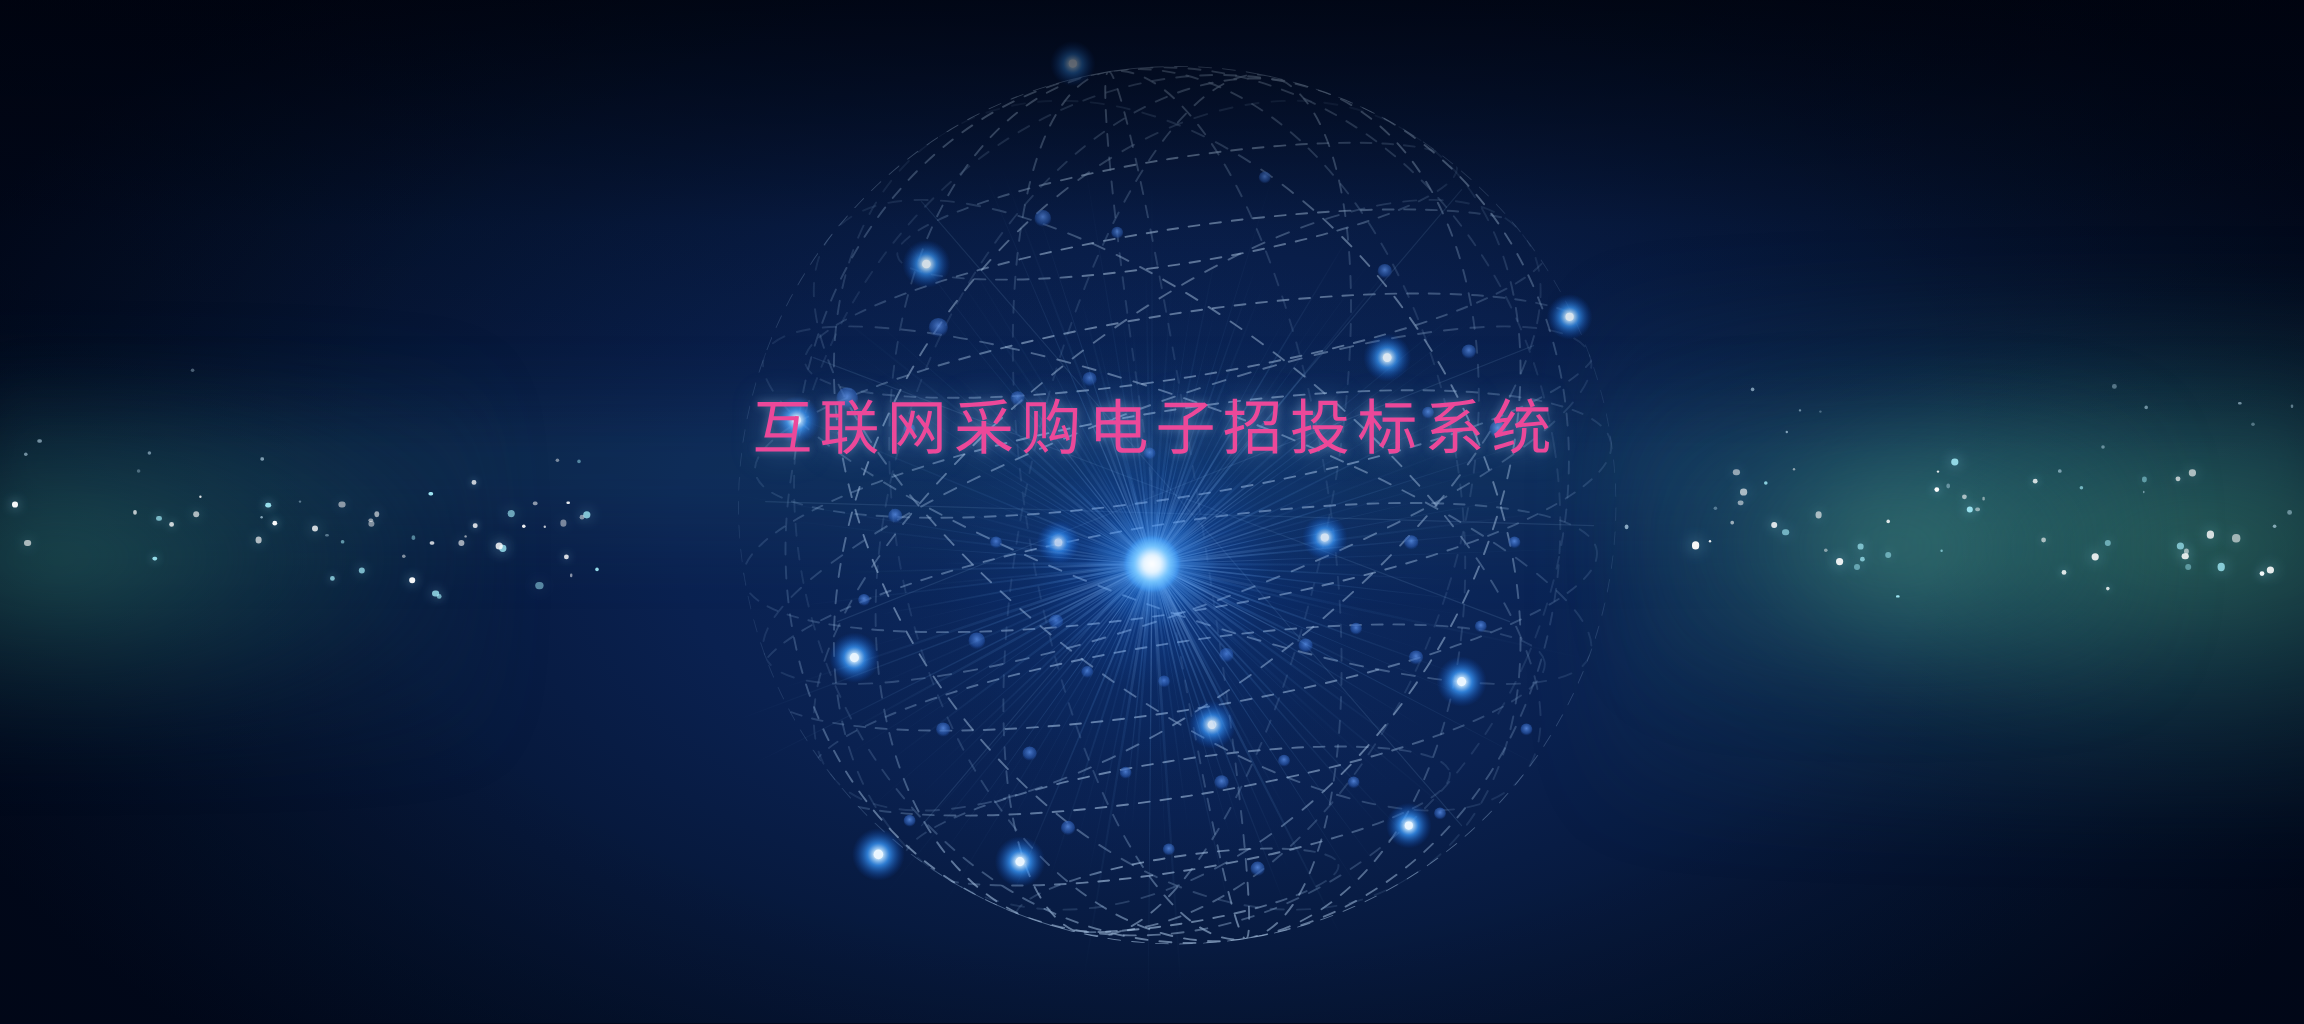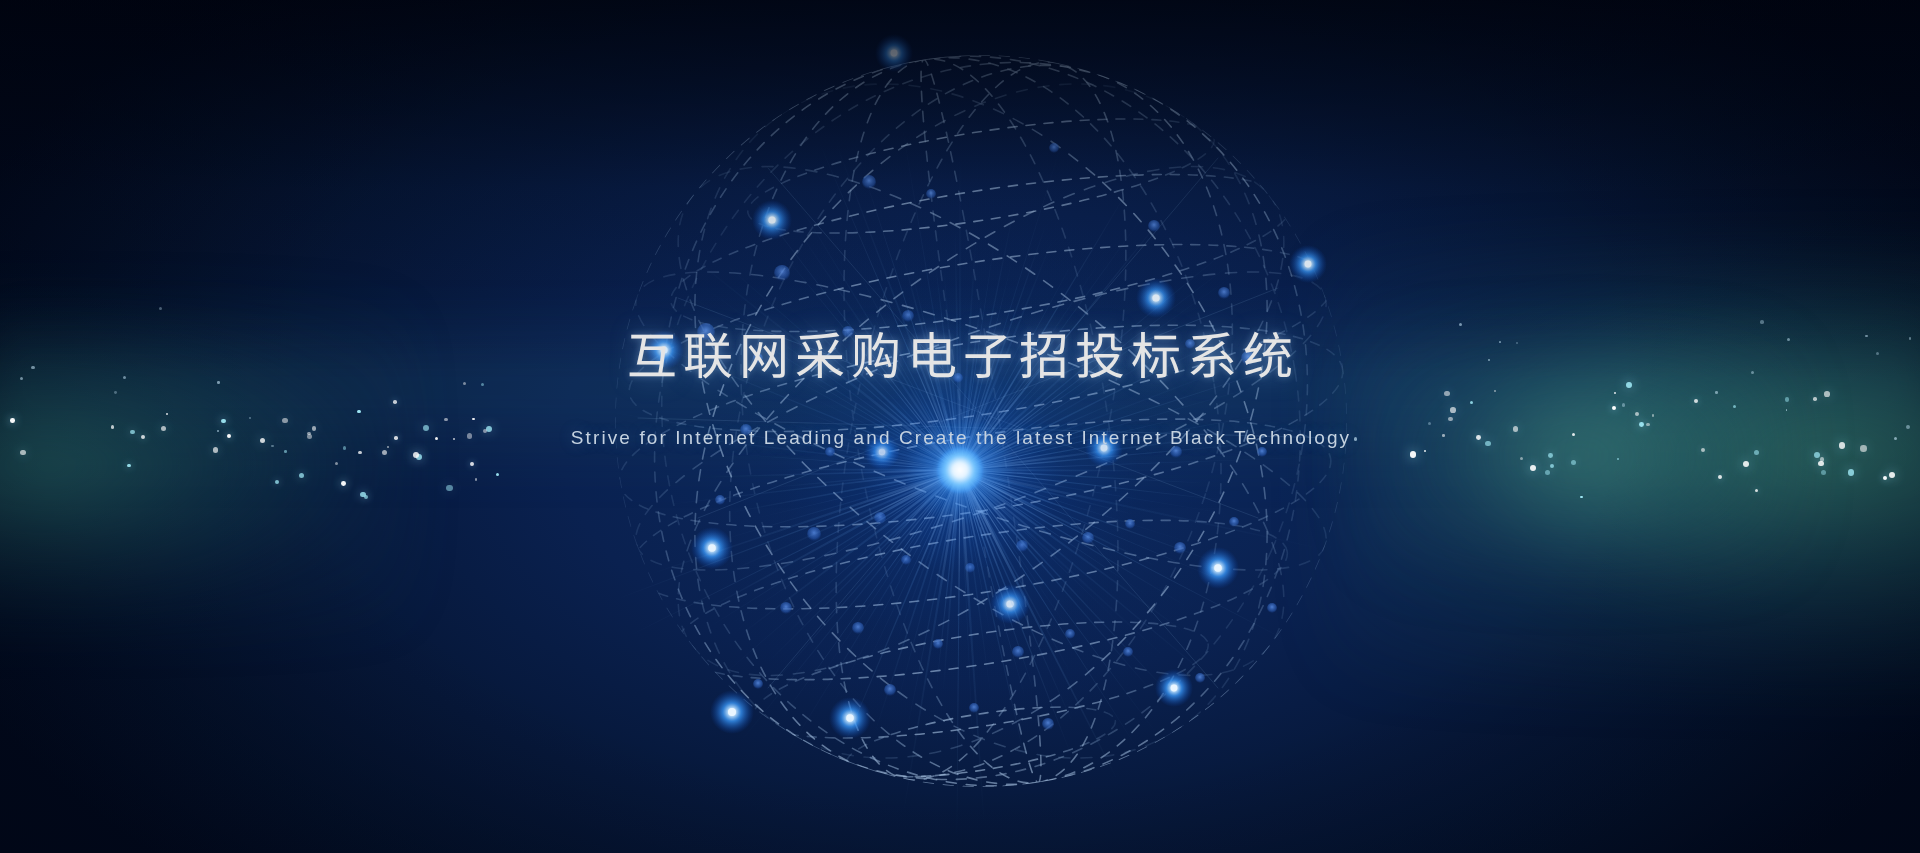--- a/index.html
+++ b/index.html
@@ -133,21 +133,21 @@
     position: absolute;
     left: 0; right: 0;
     top: 328px;
     text-align: center;
     pointer-events: none;
   }
   .t-main {
     font-size: 50px;
     line-height: 58px;
     font-weight: 400;
-    color: #e5e5e5;
+    color: #ec4899;
     letter-spacing: 6px;
     text-indent: 6px;
     text-shadow: 0 0 26px rgba(120,185,255,0.45), 0 0 7px rgba(190,225,255,0.35);
     white-space: nowrap;
   }
   .t-sub-en {
     margin-top: 40px;
     font-size: 19px;
     line-height: 24px;
     font-weight: 400;
@@ -592,15 +592,14 @@
       <div class="dot" style="height: 2.4px; width: 2.4px; left: 1865.2px; top: 334.8px; opacity: 0.5; background: rgb(207, 238, 255);"></div>
       <div class="dot" style="height: 2.7px; width: 2.7px; left: 1715px; top: 391.3px; opacity: 0.52; background: rgb(207, 238, 255);"></div>
       <div class="dot" style="height: 2.4px; width: 2.4px; left: 217.3px; top: 381.4px; opacity: 0.57; background: rgb(207, 238, 255);"></div>
       <div class="dot" style="height: 3.1px; width: 3.1px; left: 159.3px; top: 306.9px; opacity: 0.34; background: rgb(207, 238, 255);"></div>
       <div class="dot" style="height: 2.9px; width: 2.9px; left: 114px; top: 391.3px; opacity: 0.33; background: rgb(207, 238, 255);"></div>
       <div class="dot" style="height: 3.1px; width: 3.1px; left: 1459.4px; top: 323.2px; opacity: 0.56; background: rgb(207, 238, 255);"></div>
     </div>
 
   <div id="copy">
     <div class="t-main">互联网采购电子招投标系统</div>
-    <div class="t-sub-en">Strive for Internet Leading and Create the latest Internet Black Technology</div>
   </div>
 </div>
 
 </body></html>

